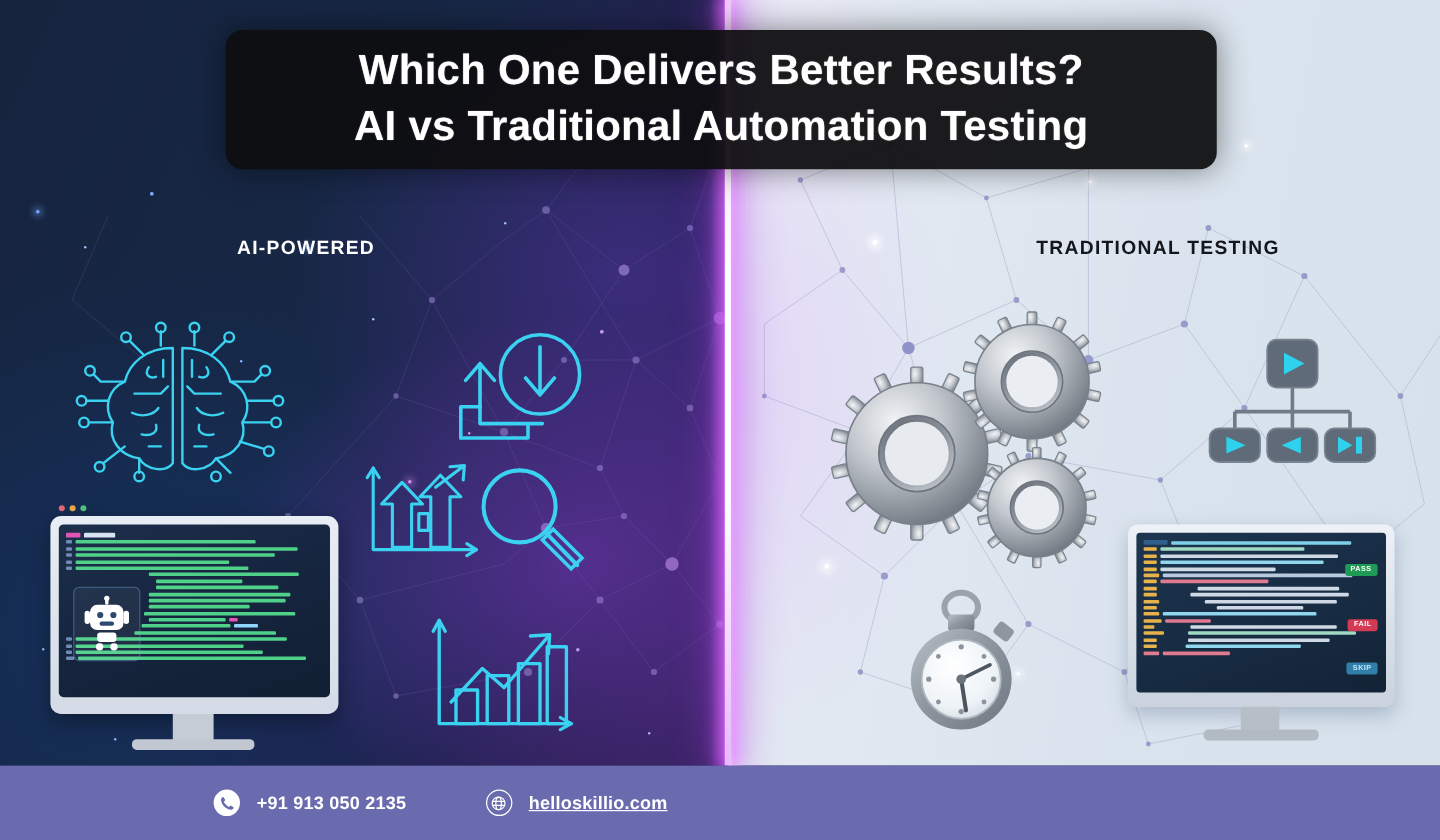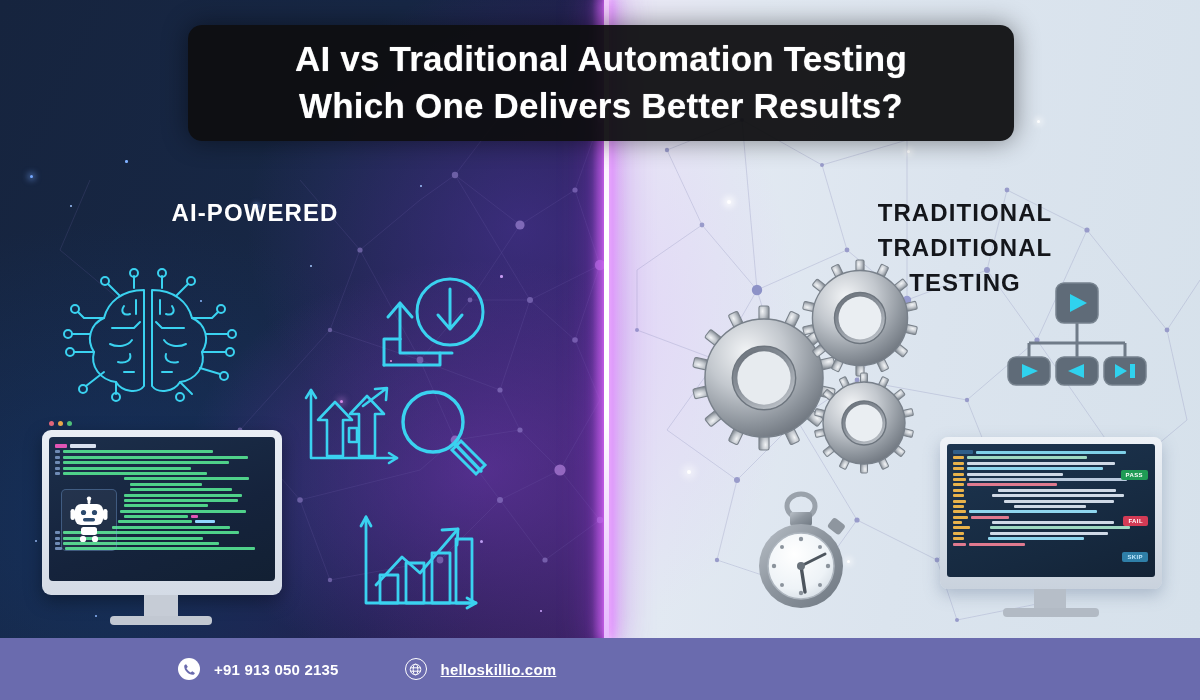--- a/index.html
+++ b/index.html
@@ -81,21 +81,21 @@
     line-height: 1.33;
     white-space: nowrap;
     text-shadow: 0 0 1px rgba(255,255,255,.5);
   }
 
   
   .heading {
     position: absolute;
     text-align: center;
     font-weight: bold;
-    font-size: 24px;
+    font-size: 16px;
     line-height: 1.45;
     letter-spacing: 1.1px;
   }
   #heading-ai { left: 155px; top: 196px; width: 200px; color: #ffffff; }
   #heading-trad { left: 830px; top: 196px; width: 270px; color: #14161b; }
 
   
   .art { position: absolute; }
 
   
@@ -752,29 +752,28 @@
       </div>
       <div class="monitor-stand-neck" style="left:427px; top:589px; width:32px; height:21px; background:#b6bec8;"></div>
       <div class="monitor-stand-base" style="left:396px; top:608px; width:96px; height:9px; background:#b2bac4;"></div>
     </div>
   </div>
 
   <div class="divider"></div>
   <div class="divider-core"></div>
 
   <div class="title-box">
+    <div class="title-line">Which One Delivers Better Results?</div>
     <div class="title-line">AI vs Traditional Automation Testing</div>
-    <div class="title-line">Which One Delivers Better Results?</div>
   </div>
 
   <div class="heading" id="heading-ai">
     <div>AI-POWERED</div>
   </div>
   <div class="heading" id="heading-trad">
-    <div>TRADITIONAL</div>
     <div>TRADITIONAL TESTING</div>
   </div>
 
   <div class="footer">
 
 
     <div class="footer-item gap-phone">
       <span class="footer-ico ico-solid">
         <svg width="13" height="13" viewBox="0 0 13 13">
           <path d="M3.1 1.2 C2.2 1.2 1.2 2.2 1.2 3.3 C1.2 7.6 5.4 11.8 9.7 11.8 C10.8 11.8 11.8 10.8 11.8 9.9 L9.3 8.2 L7.6 9.5 C6.3 8.8 4.2 6.7 3.5 5.4 L4.8 3.7 Z" fill="#6a6bae"></path>

